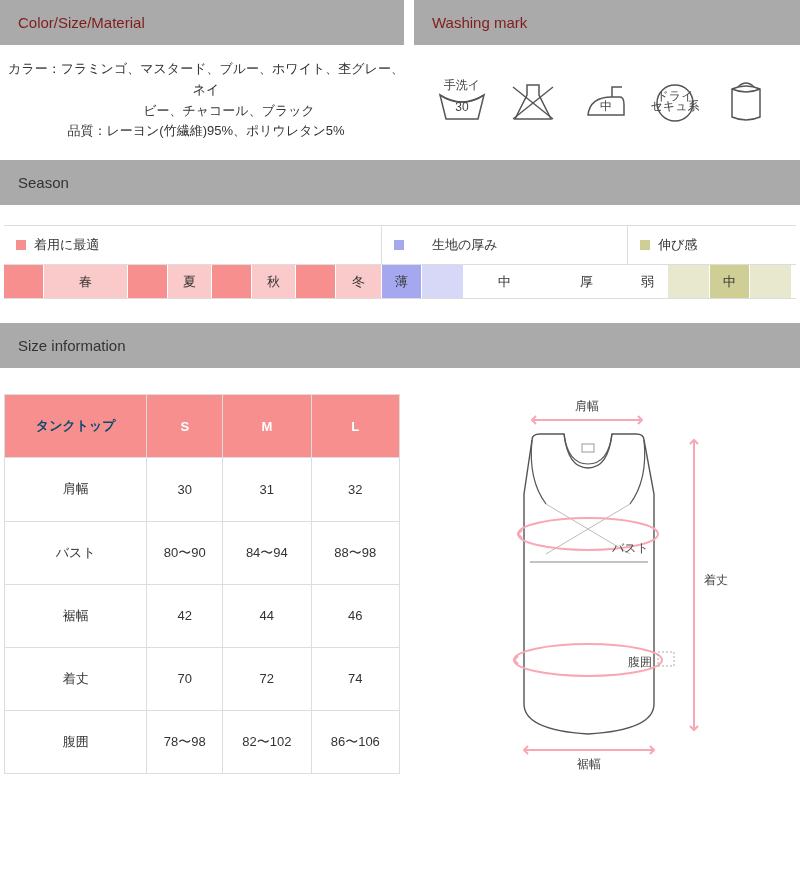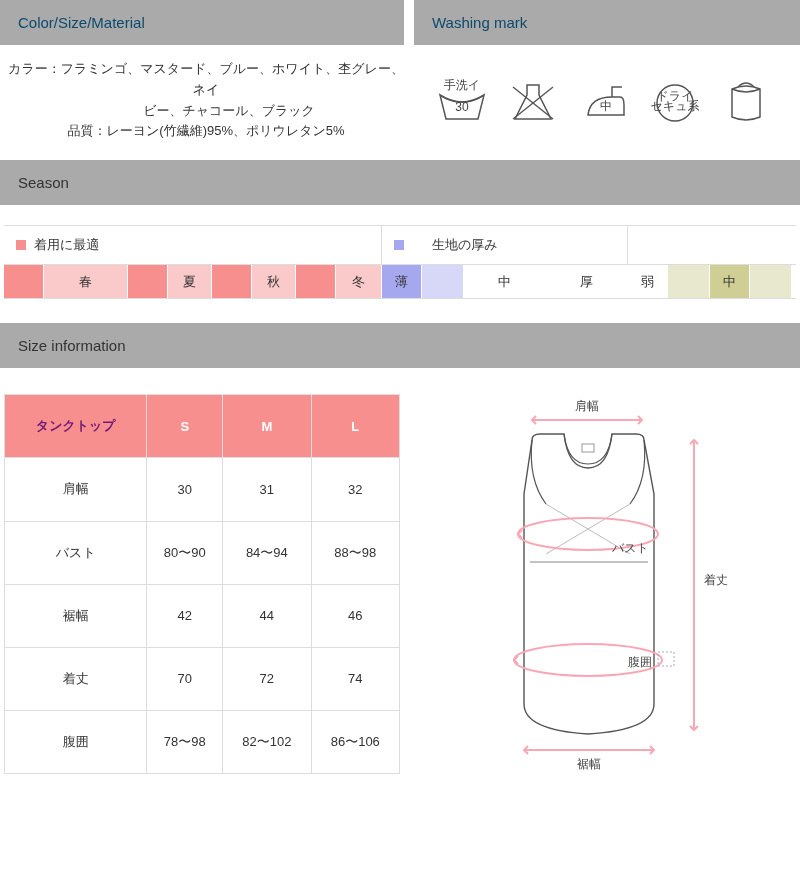--- a/index.html
+++ b/index.html
@@ -1,18 +1,18 @@
 <!DOCTYPE html>
 <html><head>
 <meta charset="utf-8">
 <style>
   * { box-sizing: border-box; margin: 0; padding: 0; }
   body { font-family: "Hiragino Kaku Gothic Pro", Meiryo, sans-serif; font-size: 13px; color: #333; background: #fff; width: 800px; }
   .header-row { display: flex; }
-  .header-cell { background: #aaa; color: #0c4a6e; padding: 14px 18px; font-size: 15px; }
+  .header-cell { background: #aaa; color: #7f1d1d; padding: 14px 18px; font-size: 15px; }
   .header-cell.left { width: 404px; margin-right: 10px; }
   .header-cell.right { flex: 1; }
   .csm-block { padding: 14px 8px 18px 8px; font-size: 13px; line-height: 1.6; display: flex; text-align: center; }
   .csm-text { width: 396px; }
   .csm-line { padding-left: 0; }
   .csm-sub { padding-left: 46px; }
   .wash-icons { display: flex; gap: 15px; align-items: center; justify-content: flex-start; padding-left: 30px; padding-top: 0; }
   .wash-icons svg { width: 56px; height: 52px; }
   .sec-header { background: #aaa; padding: 14px 18px; font-size: 15px; width: 100%; }
   .season-block { padding: 20px 4px 24px 4px; }
@@ -37,21 +37,21 @@
   .chip.dim-olive { background: #e8e8cf; }
   
   .g-season .chip.c { width: 84px; }
   .g-season .chip.spacer { width: 40px; }
   .g-thick .chip { width: 82px; }
   .g-stretch .chip { width: 40px; }
   .size-block { padding: 26px 4px 20px 4px; display: flex; gap: 8px; }
   table.size { border-collapse: collapse; width: 396px; }
   table.size th, table.size td { border: 1px solid #ddd; text-align: center; padding: 14px 0; font-size: 13px; font-weight: normal; }
   table.size th { background: #f78f8f; color: #fff; font-weight: bold; }
-  table.size th:first-child { color: #701a75; }
+  table.size th:first-child { color: #0c4a6e; }
   .diagram { flex: 1; display: flex; align-items: flex-start; justify-content: center; padding-top: 0; position: relative; }
   .diagram svg { width: 340px; height: 380px; }
   .dim-label { font-size: 12px; fill: #444; }
   .arrow-pink { stroke: #f8a7b5; stroke-width: 2; fill: none; }
   .body-line { stroke: #555; stroke-width: 1.4; fill: #fff; }
 </style>
 </head>
 <body>
 
 <div class="header-row">
@@ -104,20 +104,24 @@
 
 <div class="season-block">
   <div class="legend-row">
     <div class="legend-cell l1">
       <span class="sq pink"></span>
       <span>着用に最適</span>
     </div>
     <div class="legend-cell l2">
       <span class="sq blue"></span>
       <span>生地の厚み</span>
+    </div>
+    <div class="legend-cell l3">
+      <span class="sq olive"></span>
+      <span>伸び感</span>
     </div>
   </div>
   <div class="chip-row">
 
     <div class="g-season" style="display:flex;width:378px;">
       <div class="chip spacer sel-pink"></div>
       <div class="chip c dim-pink">春</div>
       <div class="chip c sel-pink" style="width:40px"></div>
       <div class="chip c dim-pink" style="width:44px">夏</div>
       <div class="chip c sel-pink" style="width:40px"></div>

